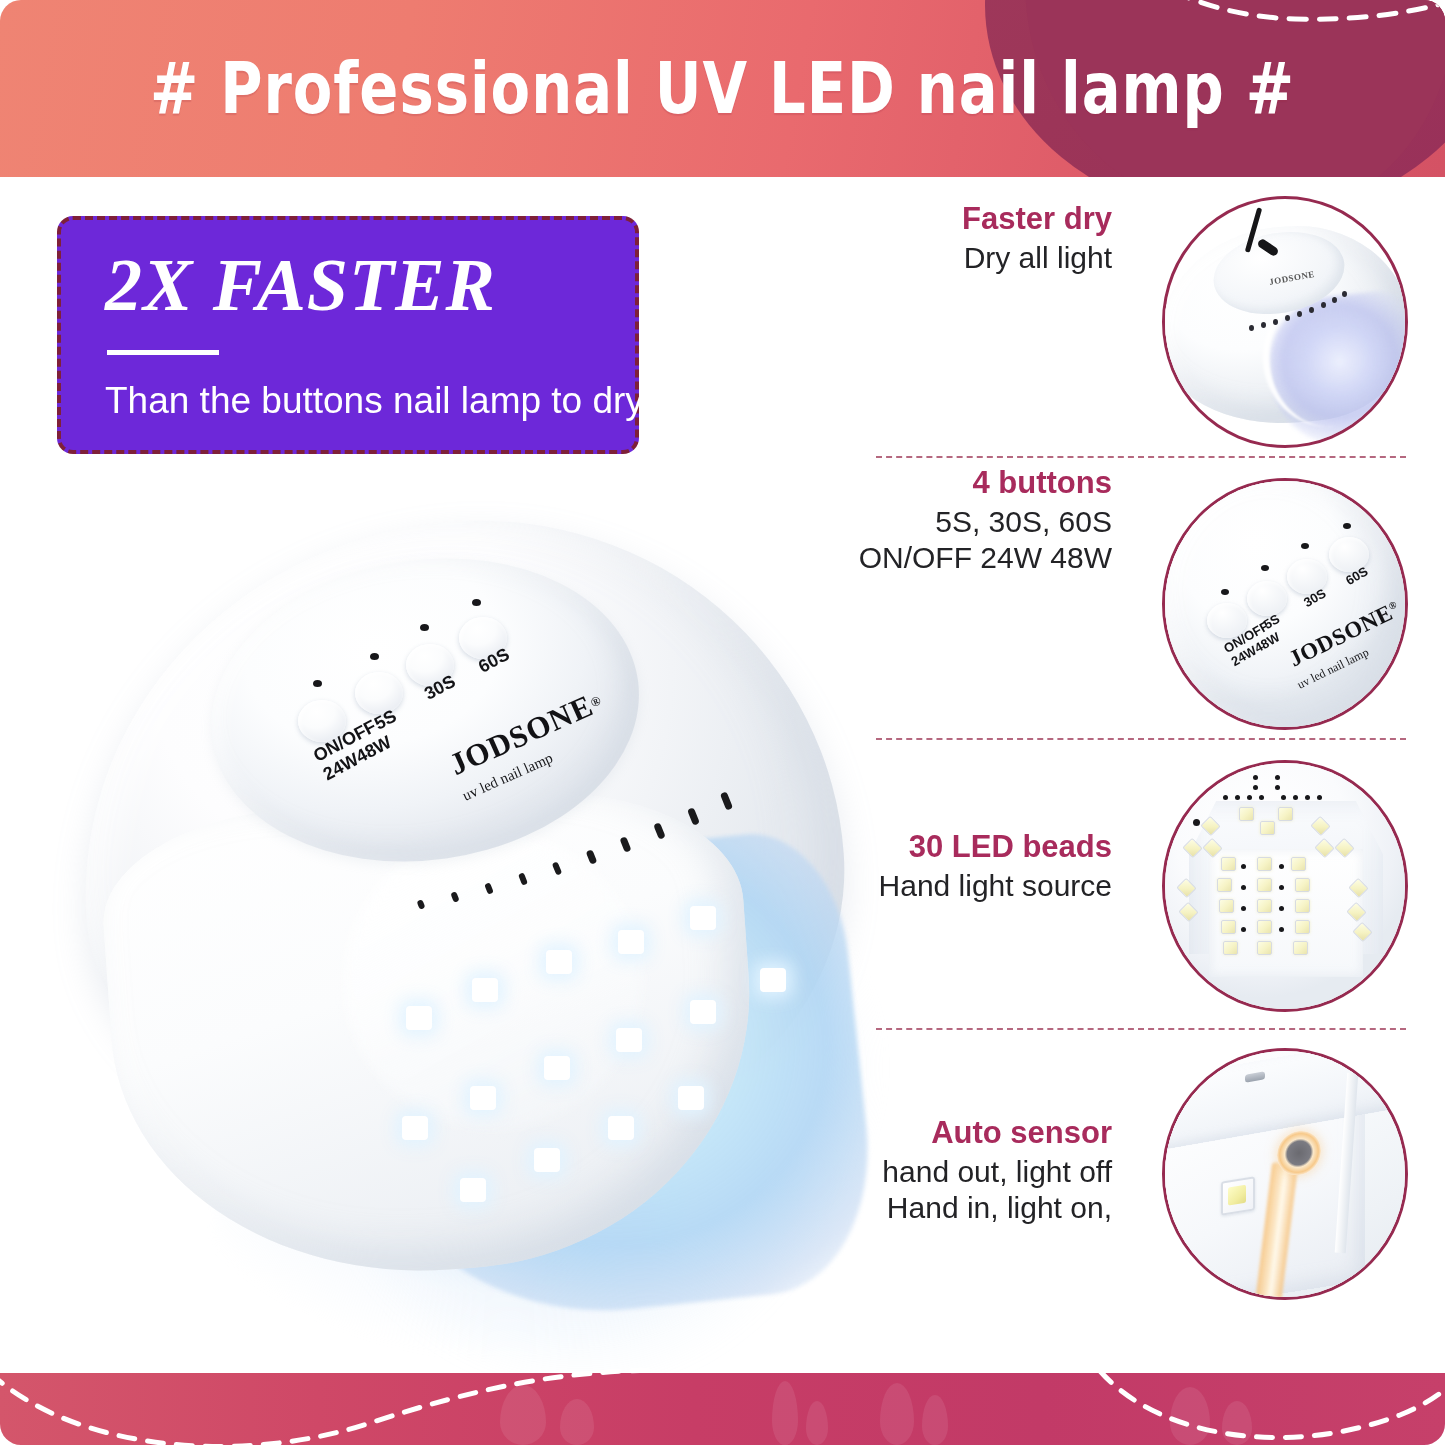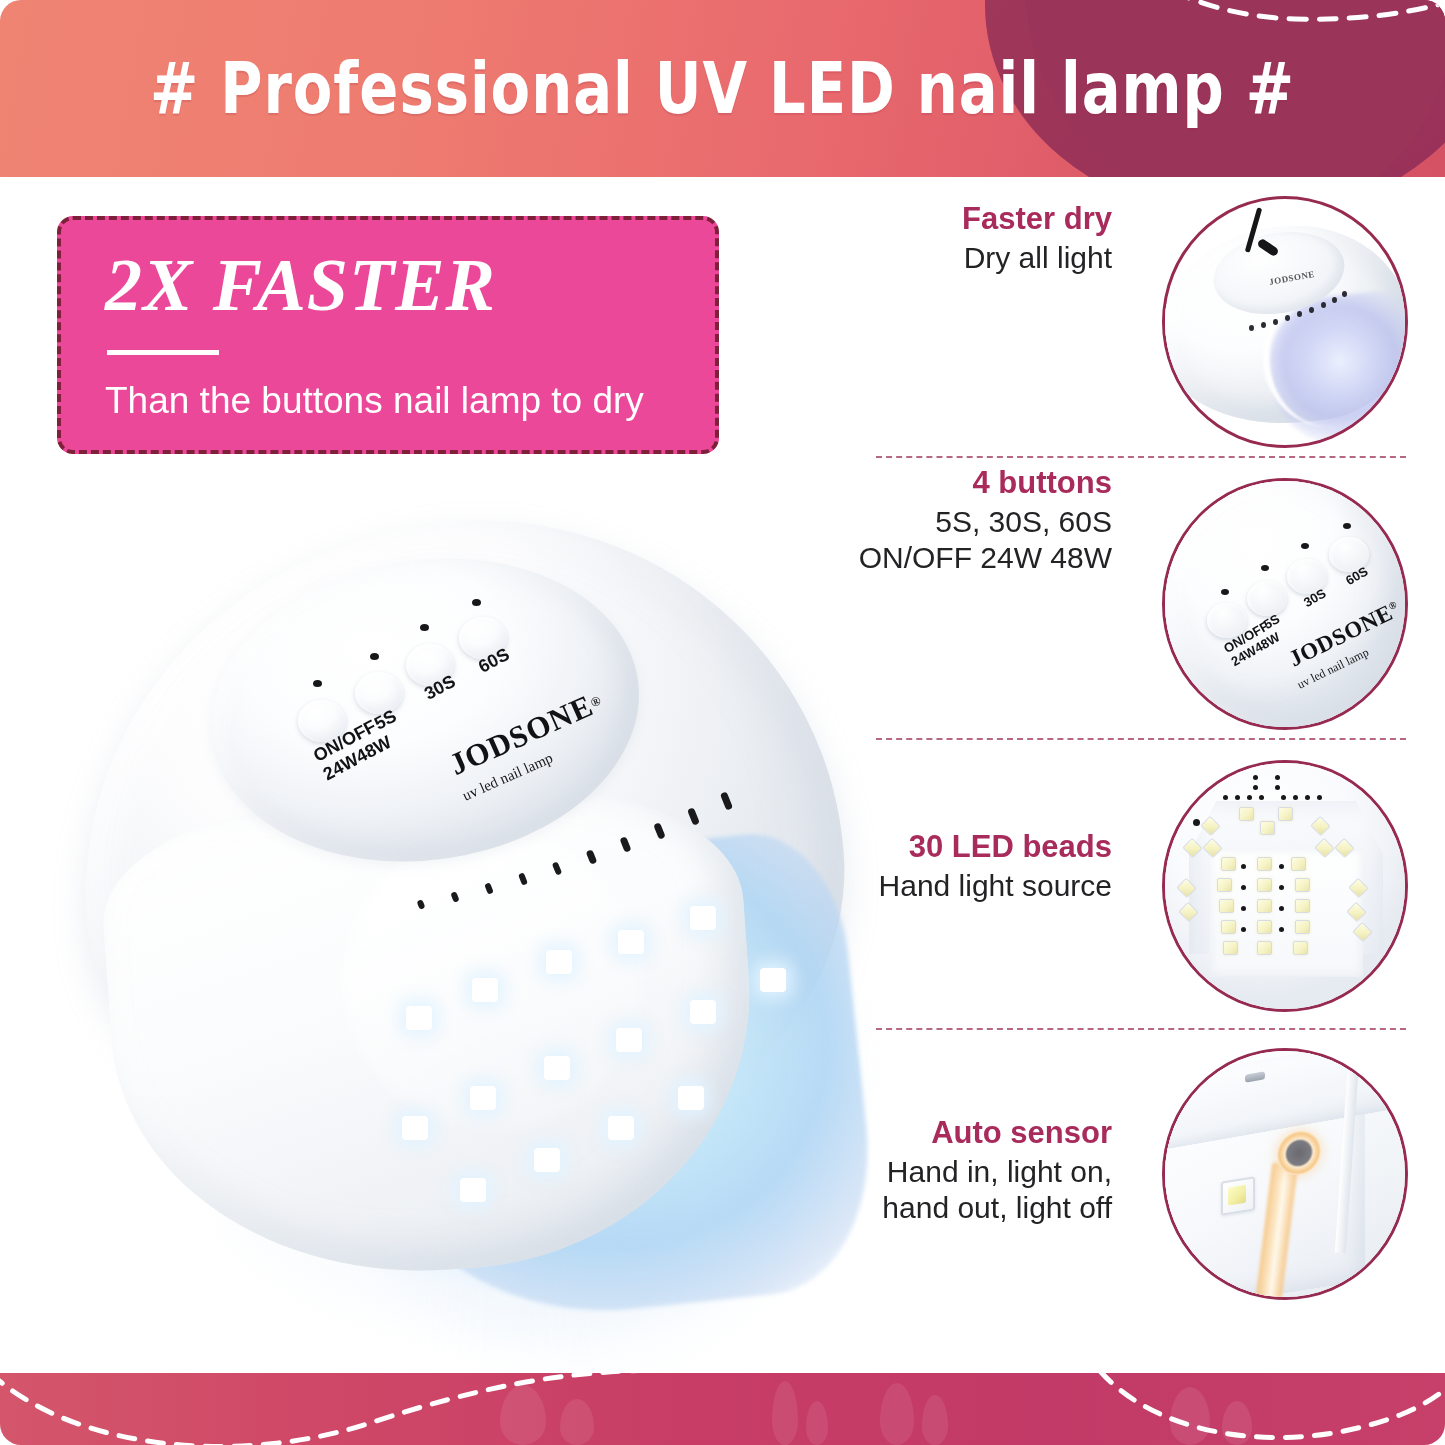--- a/index.html
+++ b/index.html
@@ -45,22 +45,22 @@
     font-size:62px;
     letter-spacing:1px;
     transform:scaleX(0.93) scaleY(1.16);
     transform-origin:center center;
     white-space:nowrap;
     text-shadow:0 1px 1px rgba(150,40,60,.18);
   }
 
   
   .faster-box{
-    position:absolute;left:57px;top:216px;width:662px;height:238px;
-    background:#ec4899;
+    position:absolute;left:57px;top:216px;width:582px;height:238px;
+    background:#6d28d9;
     border:4px dashed #7e2039;
     border-radius:16px;
     box-sizing:border-box;
   }
   .faster-title{
     position:absolute;left:44px;top:28px;
     color:#ffffff;
     font-family:"Liberation Serif", serif;
     font-style:italic;font-weight:bold;
     font-size:74px;
@@ -601,22 +601,22 @@
         <div class="p3-dot" style="left:114px;top:143px;"></div>
         <div class="p3-dot" style="left:76px;top:164px;"></div>
         <div class="p3-dot" style="left:114px;top:164px;"></div>
       </div>
       <div class="sep" style="top:264px;"></div>
     </div>
 
     <div class="feature" style="top:852px;text-decoration:underline;">
       <div class="f-text" style="top:62px;">
         <div class="f-title">Auto sensor</div>
+        <div class="f-line">hand out, light off</div>
         <div class="f-line">Hand in, light on,</div>
-        <div class="f-line">hand out, light off</div>
       </div>
       <div class="f-photo">
         <div class="p4-bg"></div>
         <div class="p4-wall"></div>
         <div class="p4-top"></div>
         <div class="p4-edge"></div>
         <div class="p4-screw"></div>
         <div class="p4-beam"></div>
         <div class="p4-sensor"></div>
         <div class="p4-ledchip">

